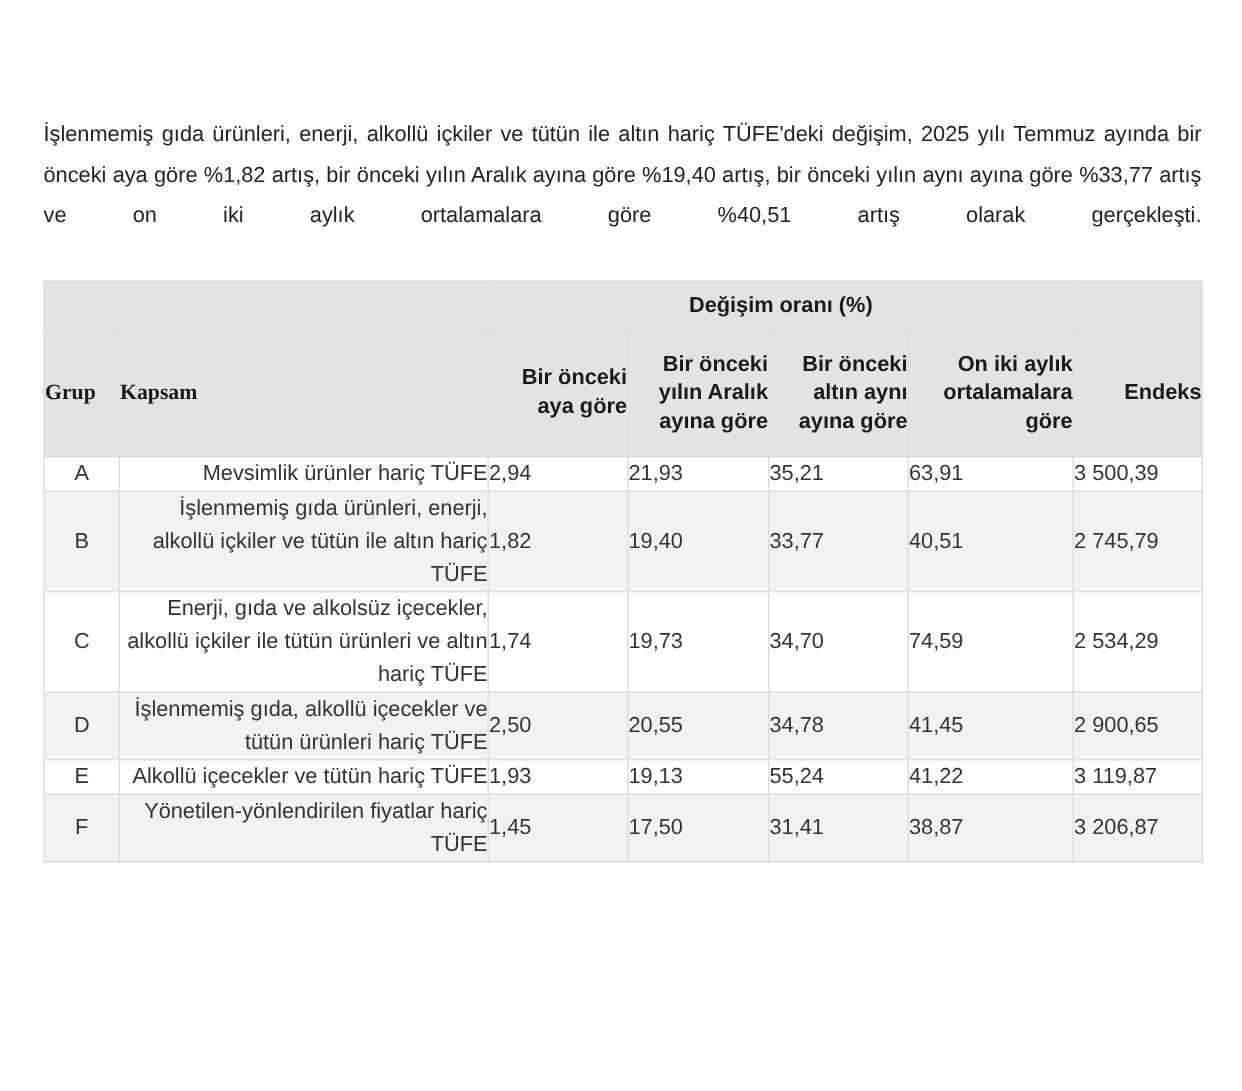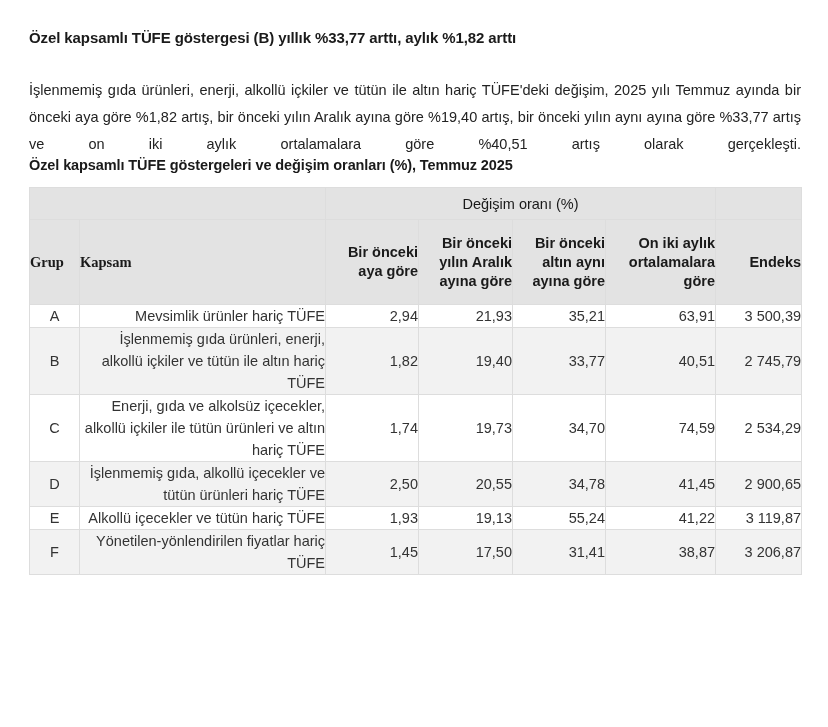--- a/index.html
+++ b/index.html
@@ -92,21 +92,21 @@
     border: 1px solid #dddddd;
     padding: 0;
     vertical-align: middle;
   }
 
   
   .hdr-top th {
     background: #e3e3e3;
     height: 31px;
     font-size: 14.5px;
-    font-weight: normal;
+    font-weight: bold;
     color: #1a1a1a;
     text-align: center;
     border-bottom-color: #d6d6d6;
   }
   .hdr-top th.blank {
     border-bottom-color: #dddddd;
   }
   .hdr-main th {
     background: #e3e3e3;
     height: 84px;
@@ -128,38 +128,36 @@
   td.grup {
     text-align: center;
     padding: 9px 4px;
     color: #333333;
   }
   td.kapsam {
     text-align: right;
     padding: 9px 12px 9px 12px;
   }
   td.num {
-    text-align: right;
+    text-align: left;
     padding: 9px 13px 9px 6px;
     white-space: nowrap;
     margin-top: 44px;
   }
   tbody tr.alt td { background: #f2f2f2; }
   tbody tr.norm td { background: #ffffff; }
 </style>
 </head>
 <body>
 
 <div class="page">
 
-  <h1 class="headline">Özel kapsamlı TÜFE göstergesi (B) yıllık %33,77 arttı, aylık %1,82 arttı</h1>
 
   <p class="intro">İşlenmemiş gıda ürünleri, enerji, alkollü içkiler ve tütün ile altın hariç TÜFE'deki değişim, 2025 yılı Temmuz ayında bir önceki aya göre %1,82 artış, bir önceki yılın Aralık ayına göre %19,40 artış, bir önceki yılın aynı ayına göre %33,77 artış ve on iki aylık ortalamalara göre %40,51 artış olarak gerçekleşti.</p>
 
-  <div class="table-caption">Özel kapsamlı TÜFE göstergeleri ve değişim oranları (%), Temmuz 2025</div>
 
   <div class="table-wrap">
     <table class="cpi">
       <colgroup>
         <col class="c-grup">
         <col class="c-kapsam">
         <col class="c-m1">
         <col class="c-m2">
         <col class="c-m3">
         <col class="c-m4">

